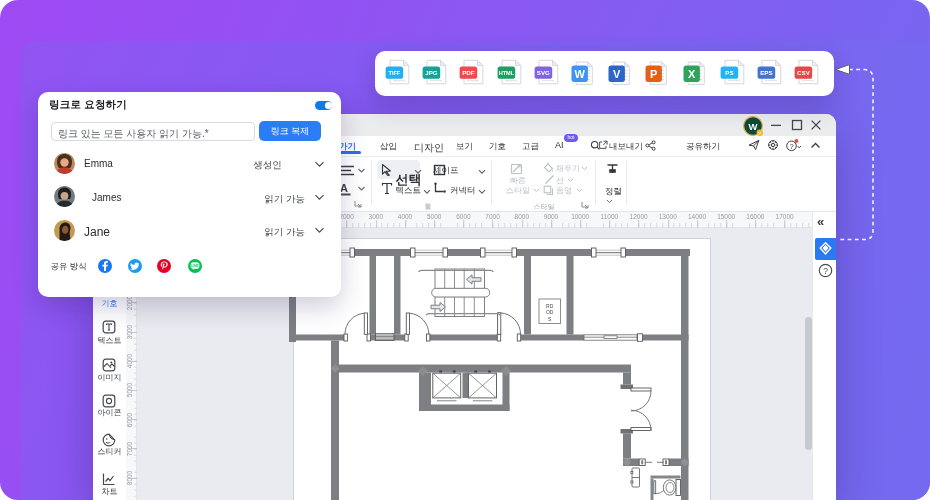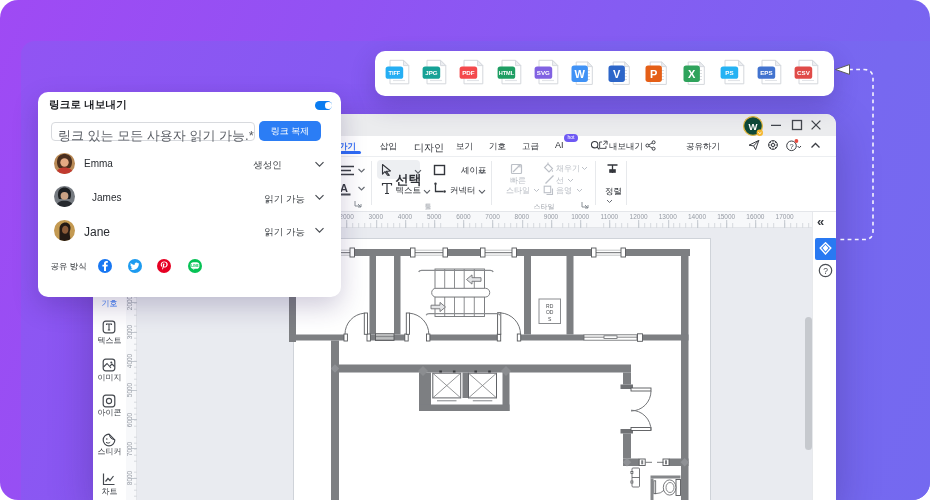--- a/index.html
+++ b/index.html
@@ -115,21 +115,21 @@
         <path d="M2.5 1.5l8 6.5-4.2 0.4 3 4-1.8-0.1-2.6-3.7-2.4 2.6z" fill="none" stroke="#33363c" stroke-width="1.1" stroke-linejoin="round"></path>
       </svg>
     <div class="abs" style="left:302.5px;top:57px;font-size:13px;color:#2d3036;font-weight:bold;">선택</div>
     <svg class="abs" style="left:321px;top:55px;" width="8" height="6" viewBox="0 0 8 6">
         <path d="M1 1.2l3 3 3-3" fill="none" stroke="#5c6067" stroke-width="1.1"></path>
       </svg>
 
     <svg class="abs" style="left:340px;top:50px;" width="13" height="12" viewBox="0 0 13 12">
         <rect x="1.5" y="1.5" width="10" height="9" fill="none" stroke="#33363c" stroke-width="1.4"></rect>
       </svg>
-    <div class="abs" style="left:368px;top:51.5px;font-size:8.5px;color:#2d3036;">셰이프</div>
+    <div class="abs" style="left:340px;top:51.5px;font-size:8.5px;color:#2d3036;">셰이프</div>
     <svg class="abs" style="left:384.5px;top:55px;" width="8" height="6" viewBox="0 0 8 6">
         <path d="M1 1.2l3 3 3-3" fill="none" stroke="#5c6067" stroke-width="1.1"></path>
       </svg>
 
     <svg class="abs" style="left:288px;top:68.5px;" width="12" height="13" viewBox="0 0 12 13">
         <path d="M1.5 3.5V1.5h9v2M6 1.5v10M4 11.5h4" fill="none" stroke="#33363c" stroke-width="1.2"></path>
       </svg>
     <div class="abs" style="left:302.5px;top:71.5px;font-size:8.5px;color:#2d3036;">텍스트</div>
     <svg class="abs" style="left:330px;top:75px;" width="8" height="6" viewBox="0 0 8 6">
         <path d="M1 1.2l3 3 3-3" fill="none" stroke="#5c6067" stroke-width="1.1"></path>
@@ -590,27 +590,27 @@
     <text x="8.7" y="19.8" font-size="11" font-weight="bold" fill="#fff" text-anchor="middle">X</text>
   </svg>
 
   <svg class="abs" style="left:820px;top:55px;" width="70" height="195" viewBox="0 0 70 195">
     <path d="M29 14.5 H 44 Q 53 14.5 53 23.5 V 176 Q 53 184.5 44.5 184.5 H 19" fill="none" stroke="rgba(255,255,255,0.92)" stroke-width="1.6" stroke-dasharray="3.8 3.4"></path>
     <path d="M15.5 14.5L29.5 9.6V19.4z" fill="#fff" stroke="#5a5a5a" stroke-width="1"></path>
   </svg>
 
   <div class="abs" id="sharepanel" style="left:38px;top:92px;width:303px;height:205px;border-radius:10px;background:#fff;box-shadow:0 10px 26px rgba(40,25,90,0.22);"></div>
 
-  <div class="abs" style="left:49px;top:97.5px;font-size:10.5px;font-weight:bold;color:#1c1e22;letter-spacing:0.2px;">링크로 내보내기</div>
+  <div class="abs" style="left:49px;top:97.5px;font-size:10.5px;font-weight:bold;color:#1c1e22;letter-spacing:0.2px;">링크로 요청하기</div>
 
   <div class="abs" style="left:315.4px;top:101.2px;width:17px;height:9px;border-radius:4.5px;background:#0a7cf0;"></div>
   <div class="abs" style="left:325.2px;top:102.4px;width:6.6px;height:6.6px;border-radius:50%;background:#fff;"></div>
 
   <div class="abs" style="left:51px;top:122px;width:204px;height:18.5px;border:1px solid #d8dade;border-radius:4px;background:#fff;"></div>
-  <div class="abs" style="left:58px;top:127px;font-size:13px;color:#5a5e65;">링크 있는 모든 사용자 읽기 가능.*</div>
+  <div class="abs" style="left:58px;top:127px;font-size:10px;color:#5a5e65;">링크 있는 모든 사용자 읽기 가능.*</div>
 
   <div class="abs" style="left:259px;top:121px;width:62px;height:20px;border-radius:5px;background:#2b7df5;color:#fff;font-size:9px;text-align:center;line-height:20px;">링크 복제</div>
 
   <svg class="abs" style="left:54px;top:153px;" width="21" height="21" viewBox="0 0 21 21">
     <defs>
         <clipPath id="av1">
           <circle cx="10.5" cy="10.5" r="10.5"></circle>
         </clipPath>
       </defs>
     <g clip-path="url(#av1)">

